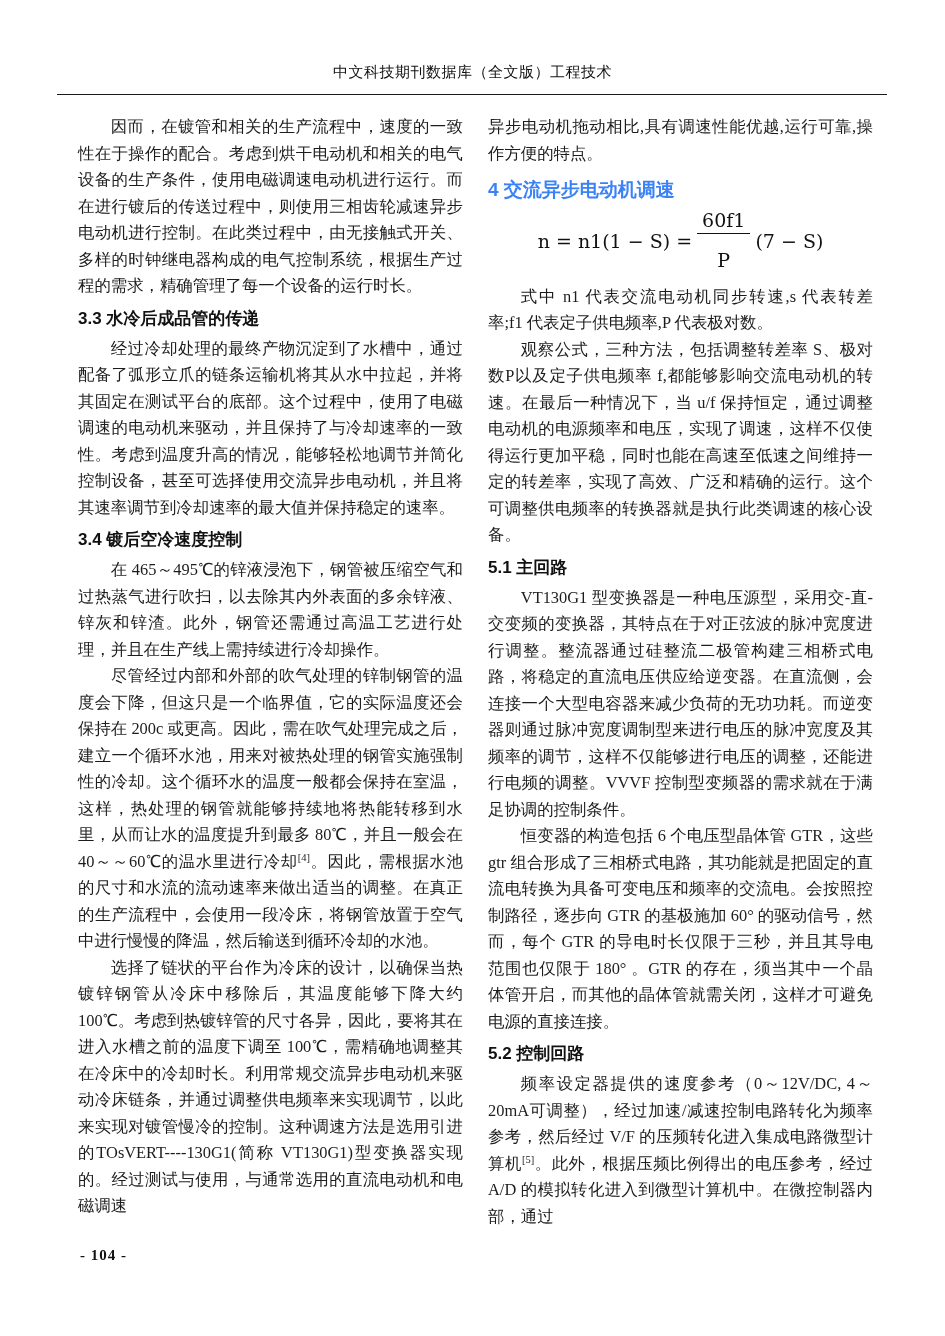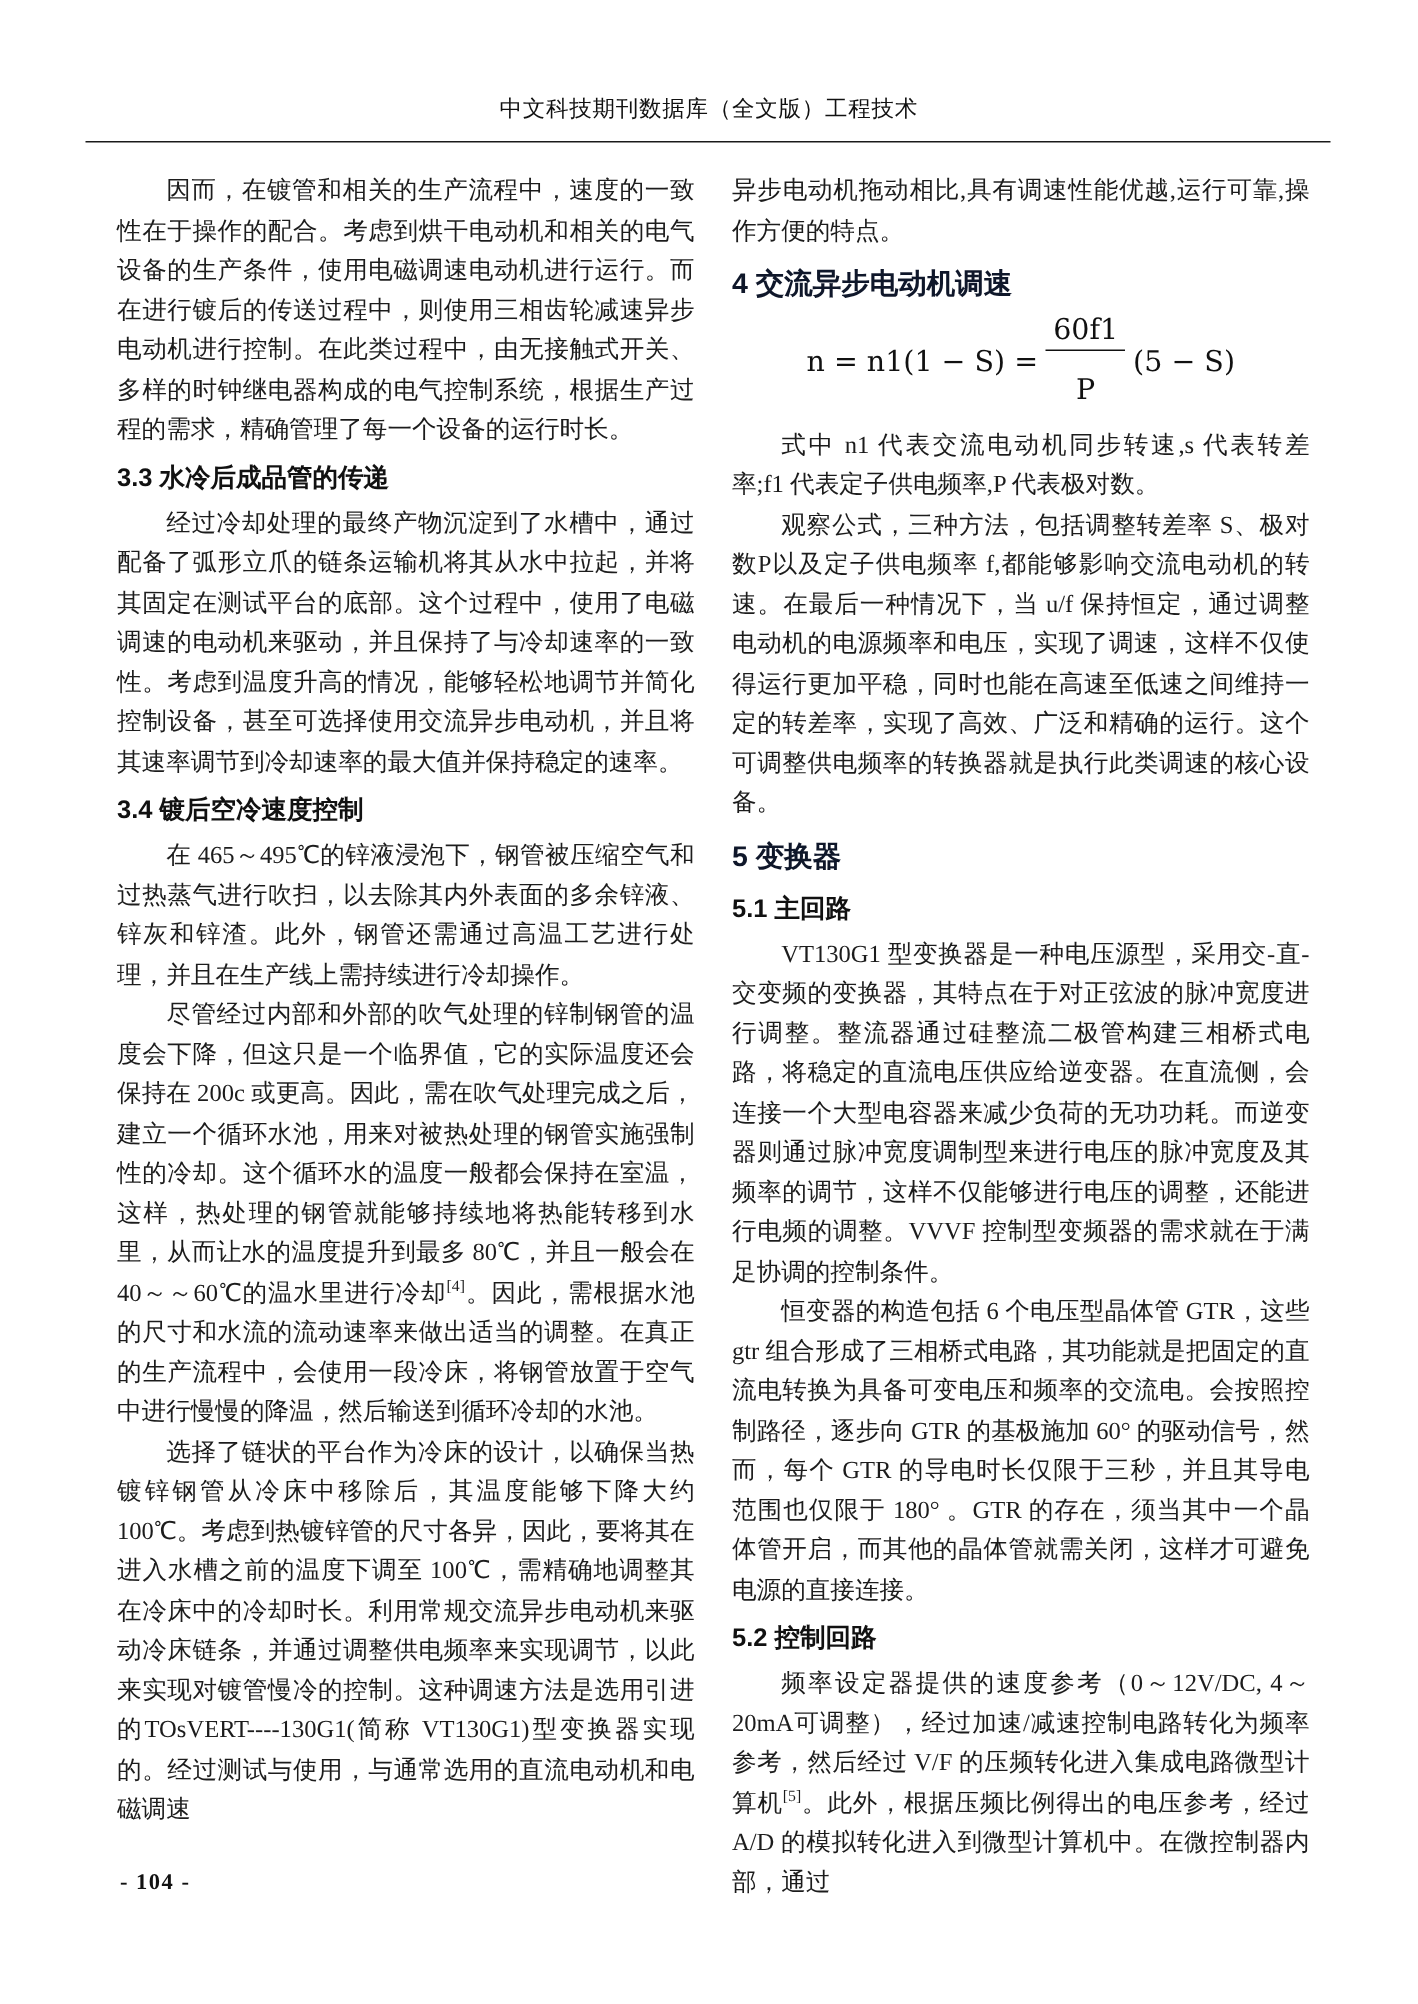--- a/index.html
+++ b/index.html
@@ -49,21 +49,21 @@
     font-weight: 700;
     line-height: 28px;
     color: #111;
   }
   .h-main {
     margin: 8px 0 5px 0;
     font-family: "Liberation Sans", sans-serif;
     font-size: 19px;
     font-weight: 700;
     line-height: 30px;
-    color: #0f172a;
+    color: #3b82f6;
   }
   sup.ref {
     font-size: 10.5px;
     vertical-align: super;
     line-height: 0;
   }
   .formula-row {
     display: flex;
     justify-content: center;
     align-items: center;
@@ -126,28 +126,27 @@
 
       <h2 class="h-main">4 交流异步电动机调速</h2>
 
 
       <div class="formula-row">
         <span>n = n1(1 − S) =</span>
         <span class="frac">
           <span class="num">60f1</span>
           <span class="den">P</span>
         </span>
-        <span>(5 − S)</span>
+        <span>(7 − S)</span>
       </div>
 
       <p class="body indent">式中 n1 代表交流电动机同步转速,s 代表转差率;f1 代表定子供电频率,P 代表极对数。</p>
 
       <p class="body indent">观察公式，三种方法，包括调整转差率 S、极对数P以及定子供电频率 f,都能够影响交流电动机的转速。在最后一种情况下，当 u/f 保持恒定，通过调整电动机的电源频率和电压，实现了调速，这样不仅使得运行更加平稳，同时也能在高速至低速之间维持一定的转差率，实现了高效、广泛和精确的运行。这个可调整供电频率的转换器就是执行此类调速的核心设备。</p>
 
-      <h2 class="h-main">5 变换器</h2>
 
       <h3 class="h-sub">5.1 主回路</h3>
 
       <p class="body indent">VT130G1 型变换器是一种电压源型，采用交-直-交变频的变换器，其特点在于对正弦波的脉冲宽度进行调整。整流器通过硅整流二极管构建三相桥式电路，将稳定的直流电压供应给逆变器。在直流侧，会连接一个大型电容器来减少负荷的无功功耗。而逆变器则通过脉冲宽度调制型来进行电压的脉冲宽度及其频率的调节，这样不仅能够进行电压的调整，还能进行电频的调整。VVVF 控制型变频器的需求就在于满足协调的控制条件。</p>
 
       <p class="body indent">恒变器的构造包括 6 个电压型晶体管 GTR，这些gtr 组合形成了三相桥式电路，其功能就是把固定的直流电转换为具备可变电压和频率的交流电。会按照控制路径，逐步向 GTR 的基极施加 60° 的驱动信号，然而，每个 GTR 的导电时长仅限于三秒，并且其导电范围也仅限于 180° 。GTR 的存在，须当其中一个晶体管开启，而其他的晶体管就需关闭，这样才可避免电源的直接连接。</p>
 
       <h3 class="h-sub">5.2 控制回路</h3>
 
       <p class="body indent"><span>频率设定器提供的速度参考（0～12V/DC, 4～20mA可调整），经过加速/减速控制电路转化为频率参考，然后经过 V/F 的压频转化进入集成电路微型计算机</span><sup class="ref">[5]</sup><span>。此外，根据压频比例得出的电压参考，经过 A/D 的模拟转化进入到微型计算机中。在微控制器内部，通过</span></p>

